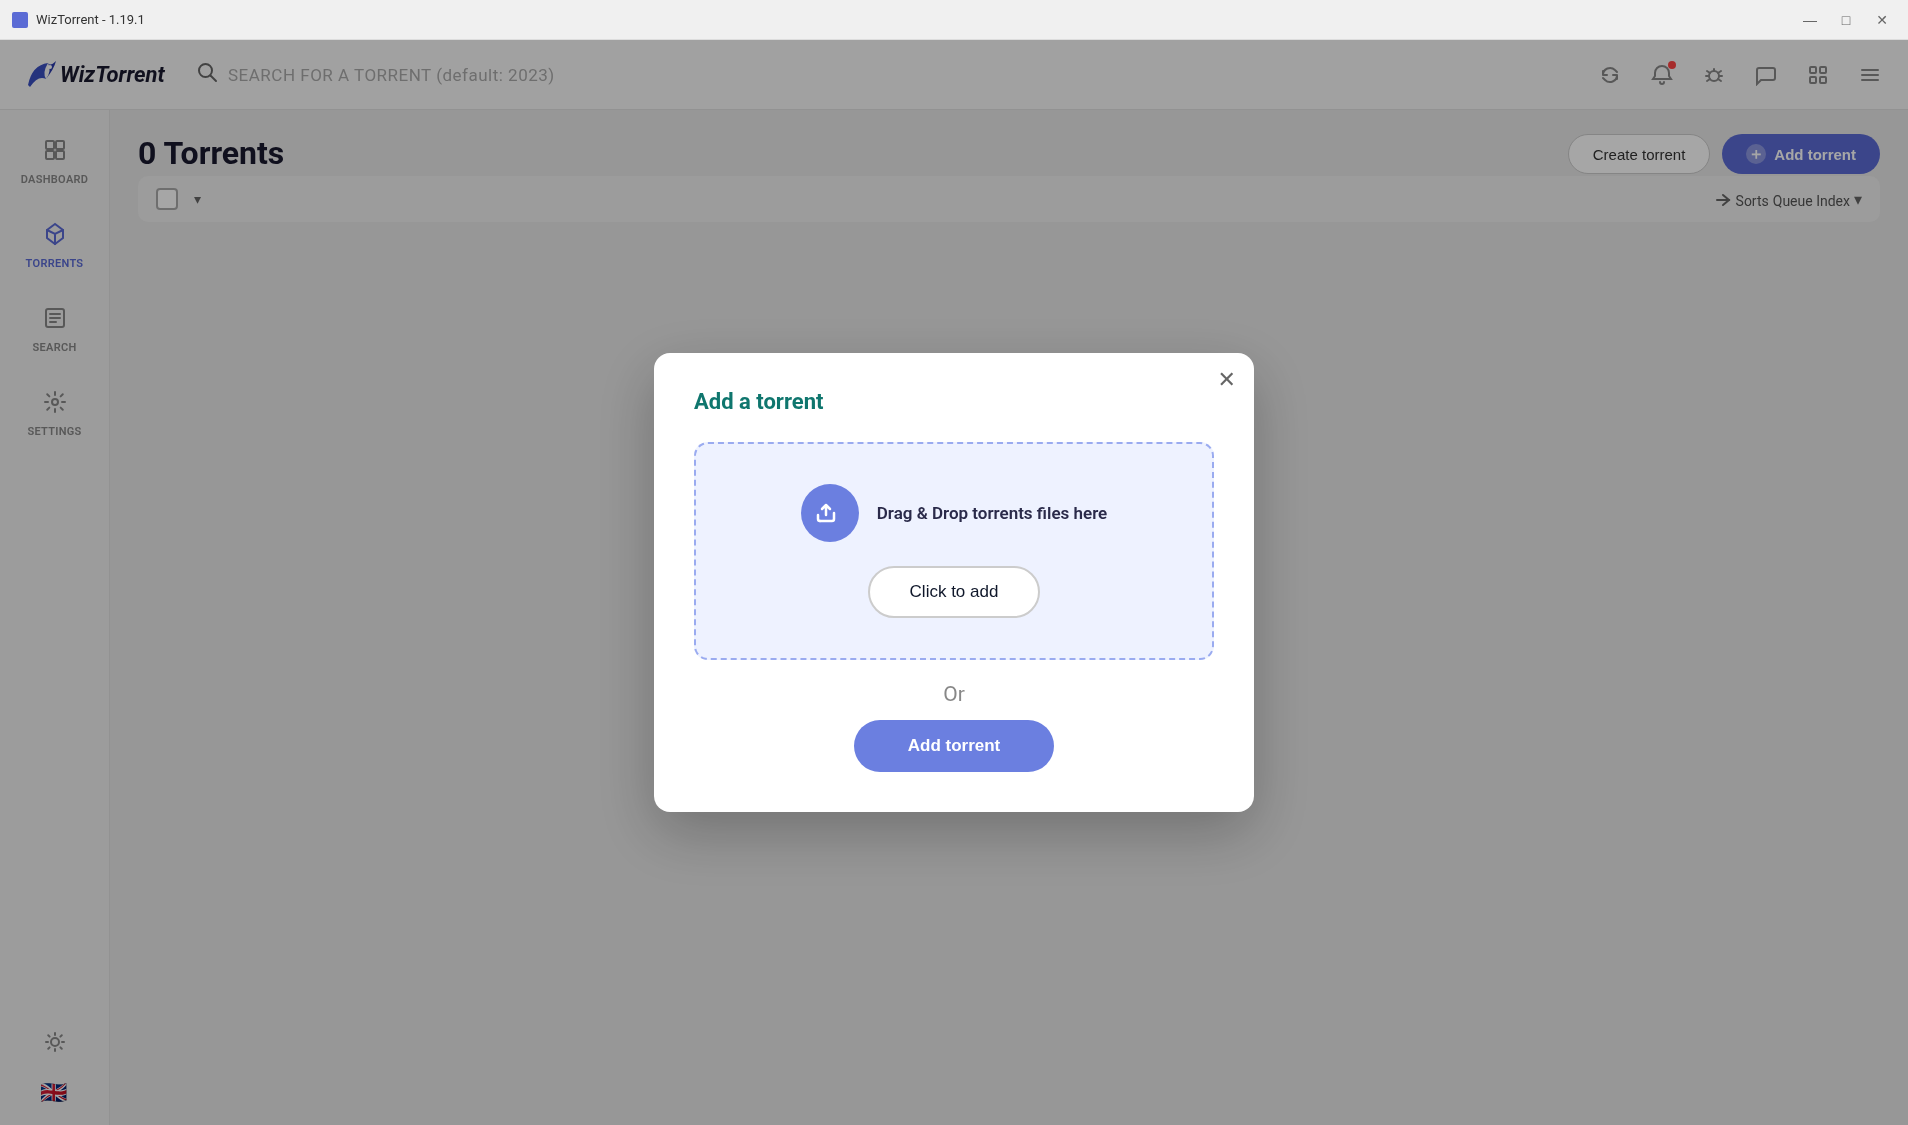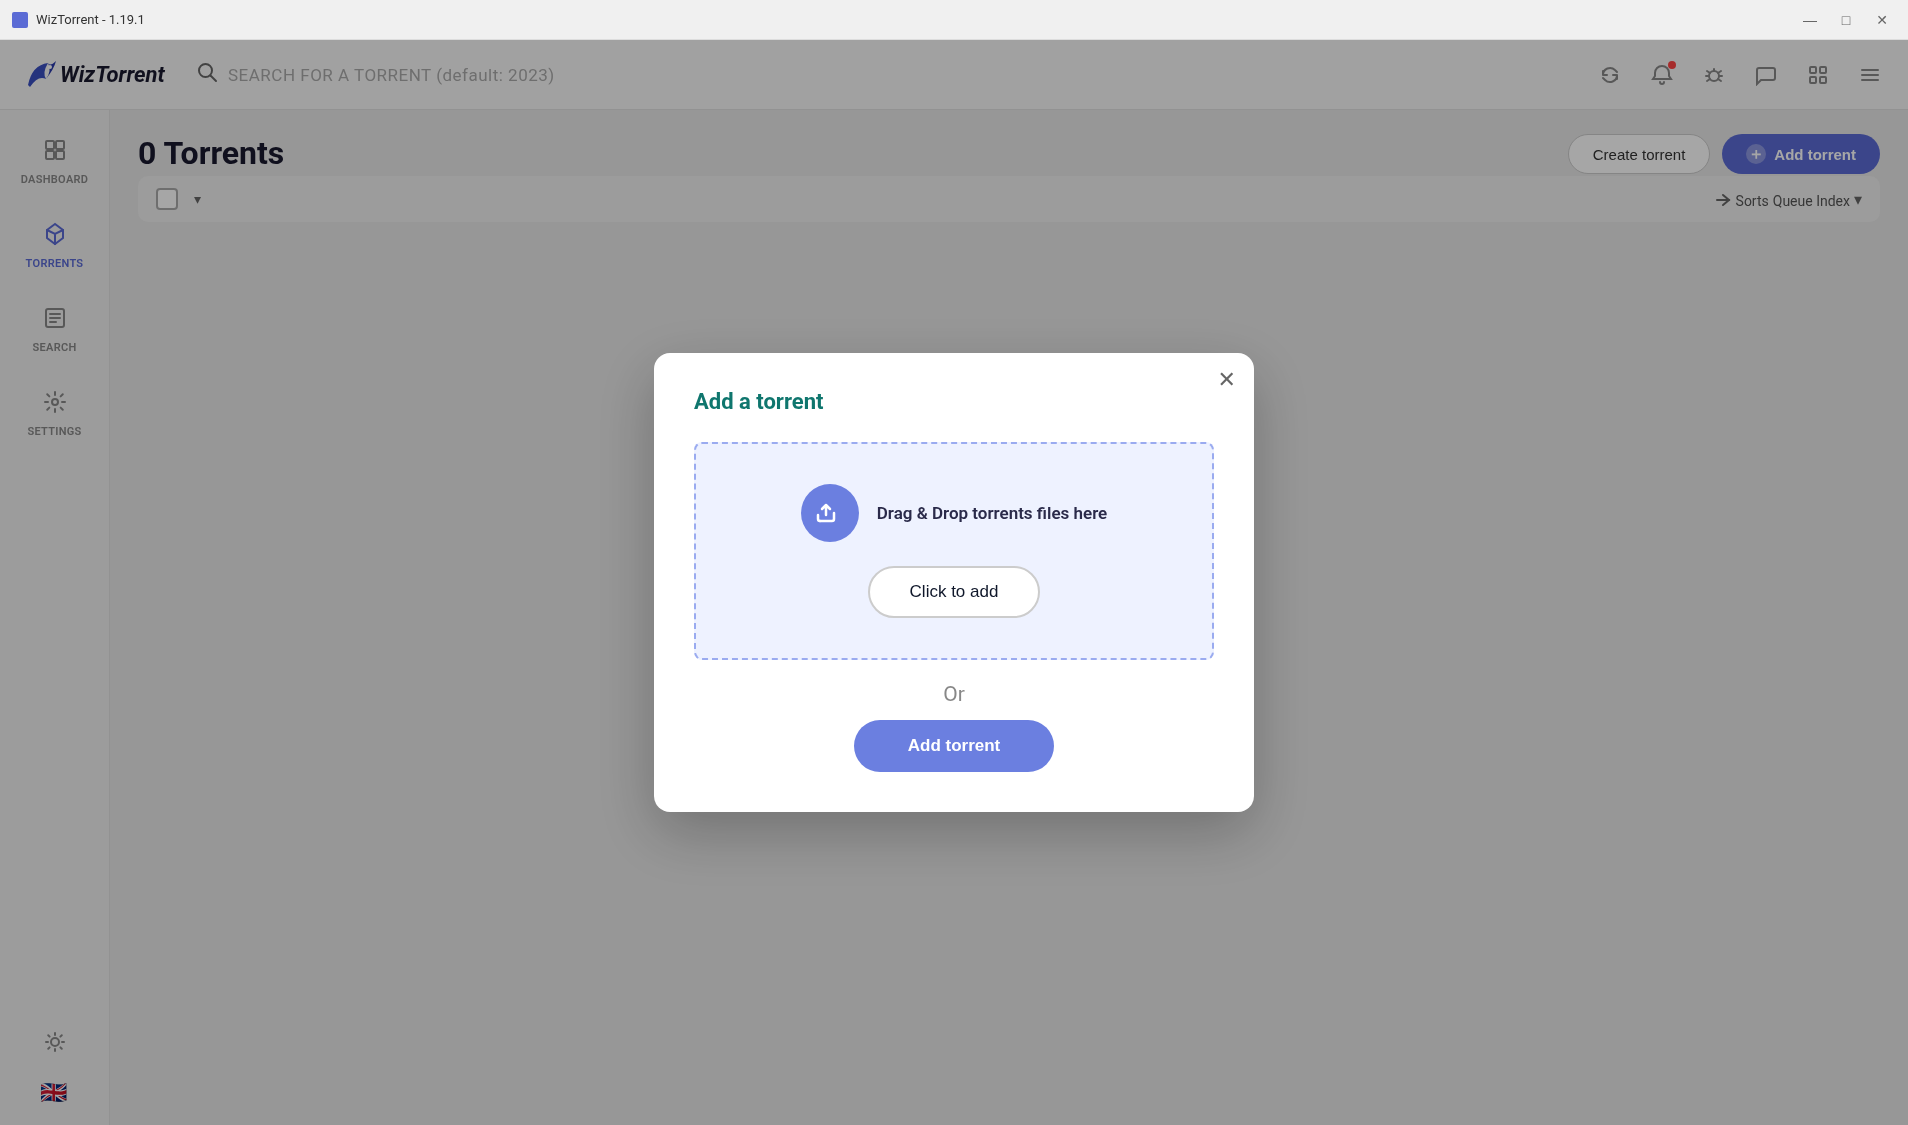--- a/index.html
+++ b/index.html
@@ -312,21 +312,21 @@
       font-size: 22px;
       font-weight: 700;
       color: #0f766e;
       margin-bottom: 28px;
     }
 
     
     .drop-zone {
       background: #eef2ff;
       border: 2px dashed #9aabf0;
-      border-radius: 8px;
+      border-radius: 14px;
       padding: 40px 30px;
       display: flex;
       flex-direction: column;
       align-items: center;
       gap: 24px;
       margin-bottom: 22px;
       cursor: pointer;
     }
     .drop-zone-top {
       display: flex;

